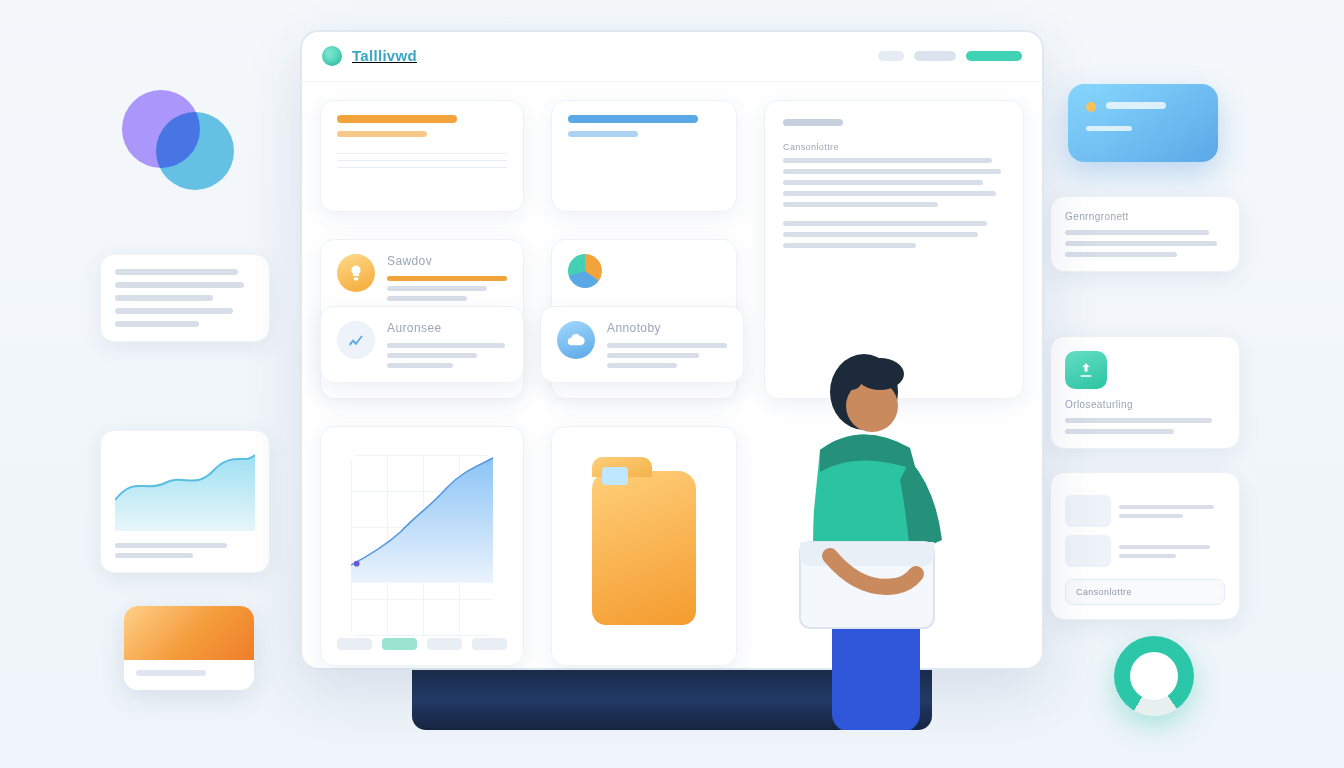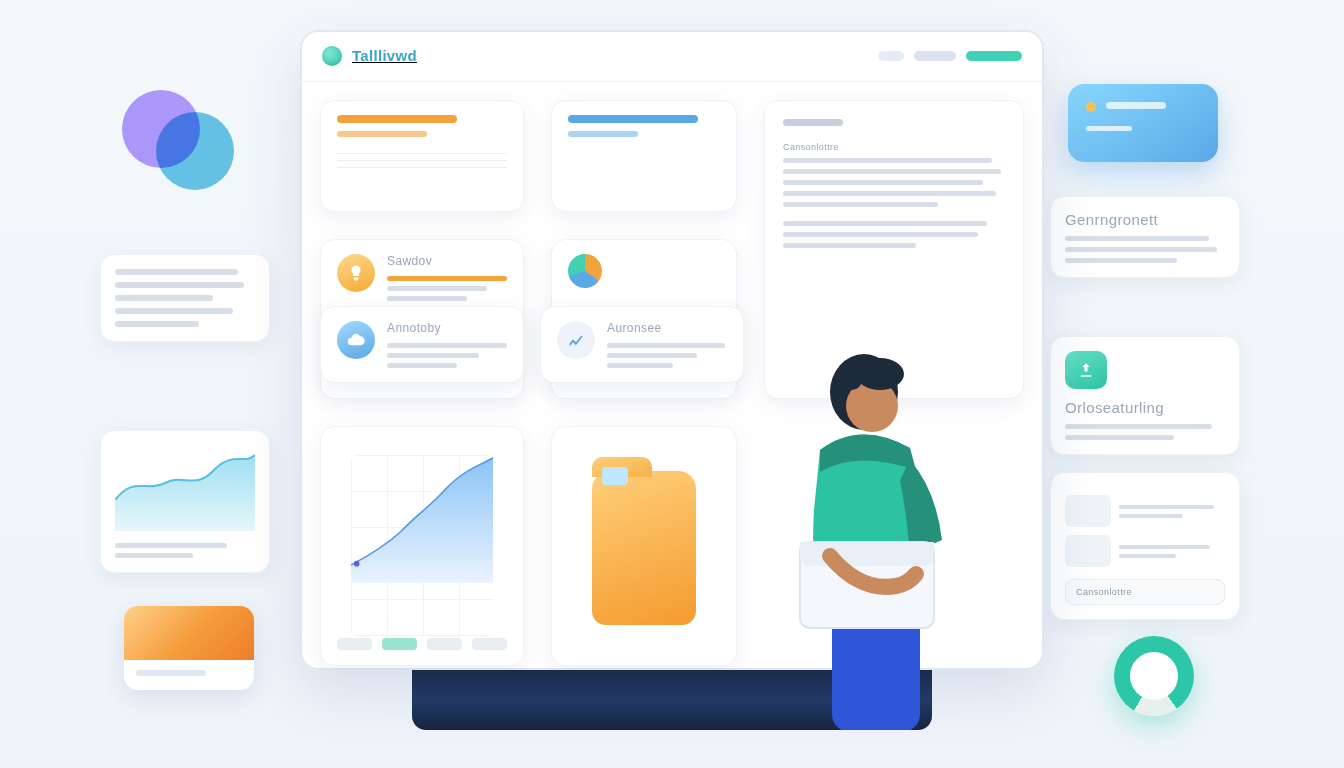--- a/index.html
+++ b/index.html
@@ -206,21 +206,21 @@
     box-shadow:0 12px 30px rgba(60,140,220,.3);
   }
   .right-badge .dot{position:absolute;width:10px;height:10px;border-radius:50%;background:#f8c25b;left:18px;top:18px;}
   .right-badge .ln{position:absolute;height:7px;border-radius:4px;background:rgba(255,255,255,.75);}
   .right-badge .l1{width:60px;left:38px;top:18px;}
   .right-badge .l2{width:46px;left:18px;top:42px;height:5px;}
 
   .right-card{
     right:104px; width:190px;
   }
-  .right-card .title{font-size:15px;color:#9aa7b8;letter-spacing:.4px;margin-bottom:8px;}
+  .right-card .title{font-size:10px;color:#9aa7b8;letter-spacing:.4px;margin-bottom:8px;}
   .right-card .lines{display:flex;flex-direction:column;gap:6px;}
   .right-card .lines .pill{height:5px;}
   .rc1{ top:196px; }
   .rc2{ top:336px; }
   .rc3{ top:472px; }
   .rc2 .icon-sq{
     width:42px;height:38px;border-radius:10px;
     background:linear-gradient(150deg,#67e2c7,#2cc3a2);
     display:flex;align-items:center;justify-content:center;margin-bottom:10px;
   }
@@ -450,46 +450,46 @@
           <div class="folder-shape">
             <div class="folder-icon"></div>
           </div>
         </div>
       </div>
 
     </div>
 
     <div style="position:absolute;left:20px;top:276px;right:300px;display:grid;grid-template-columns:1fr 1fr;gap:16px;">
       <div class="card feature">
+        <div class="ficon" style="background:#eef3f9">
+          <svg viewBox="0 0 24 24">
+              <path fill="#5aa8e6" d="M3 17l5-6 4 4 7-9 2 1-9 12-4-4-4 5z"></path>
+            </svg>
+        </div>
+        <div class="feature-body">
+          <div class="label">Auronsee</div>
+          <div class="bars">
+            <div class="pill grey" style="width:118px"></div>
+            <div class="pill grey" style="width:90px"></div>
+            <div class="pill grey" style="width:66px"></div>
+          </div>
+        </div>
+      </div>
+      <div class="card feature">
         <div class="ficon sky">
           <svg viewBox="0 0 24 24">
               <path d="M6 19a5 5 0 010-10 6 6 0 0111.3-1.9A4.5 4.5 0 0118 19H6z"></path>
             </svg>
         </div>
         <div class="feature-body">
           <div class="label">Annotoby</div>
           <div class="bars">
             <div class="pill grey" style="width:120px"></div>
             <div class="pill grey" style="width:92px"></div>
             <div class="pill grey" style="width:70px"></div>
-          </div>
-        </div>
-      </div>
-      <div class="card feature">
-        <div class="ficon" style="background:#eef3f9">
-          <svg viewBox="0 0 24 24">
-              <path fill="#5aa8e6" d="M3 17l5-6 4 4 7-9 2 1-9 12-4-4-4 5z"></path>
-            </svg>
-        </div>
-        <div class="feature-body">
-          <div class="label">Auronsee</div>
-          <div class="bars">
-            <div class="pill grey" style="width:118px"></div>
-            <div class="pill grey" style="width:90px"></div>
-            <div class="pill grey" style="width:66px"></div>
           </div>
         </div>
       </div>
     </div>
 
   </div>
   <div class="monitor-stand"></div>
 </div>
 
 <svg class="person" viewBox="0 0 230 400">

